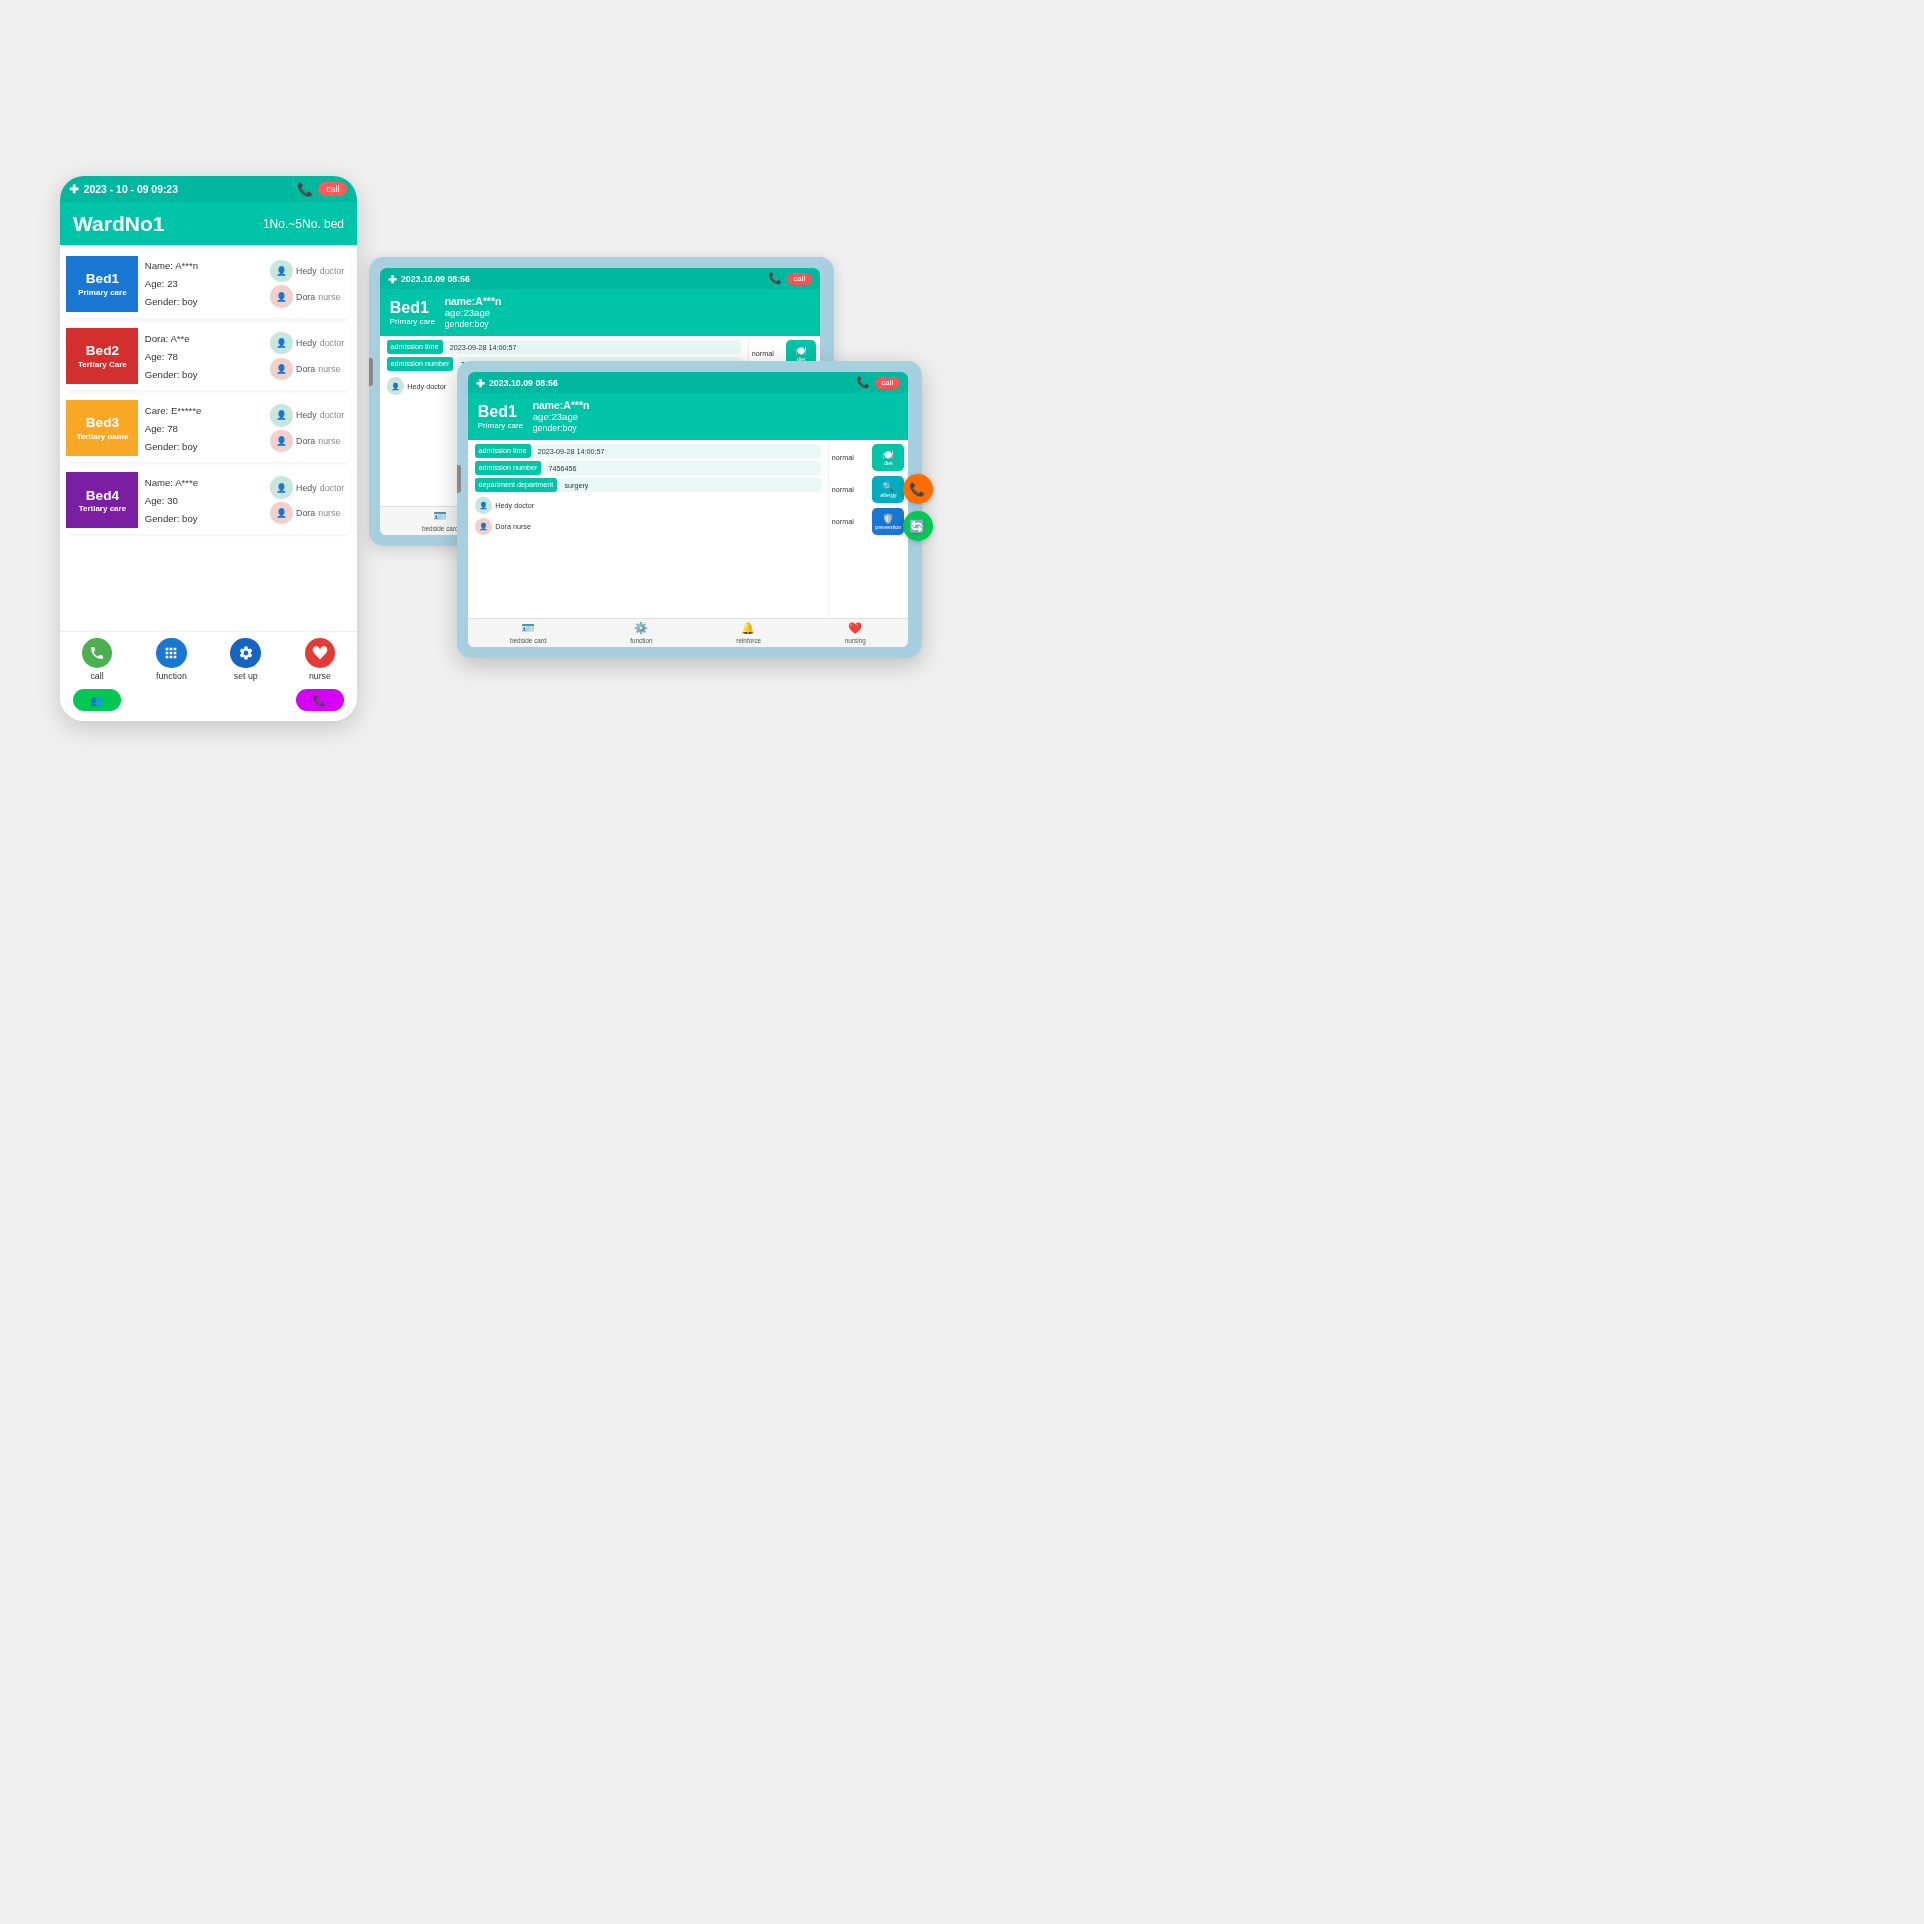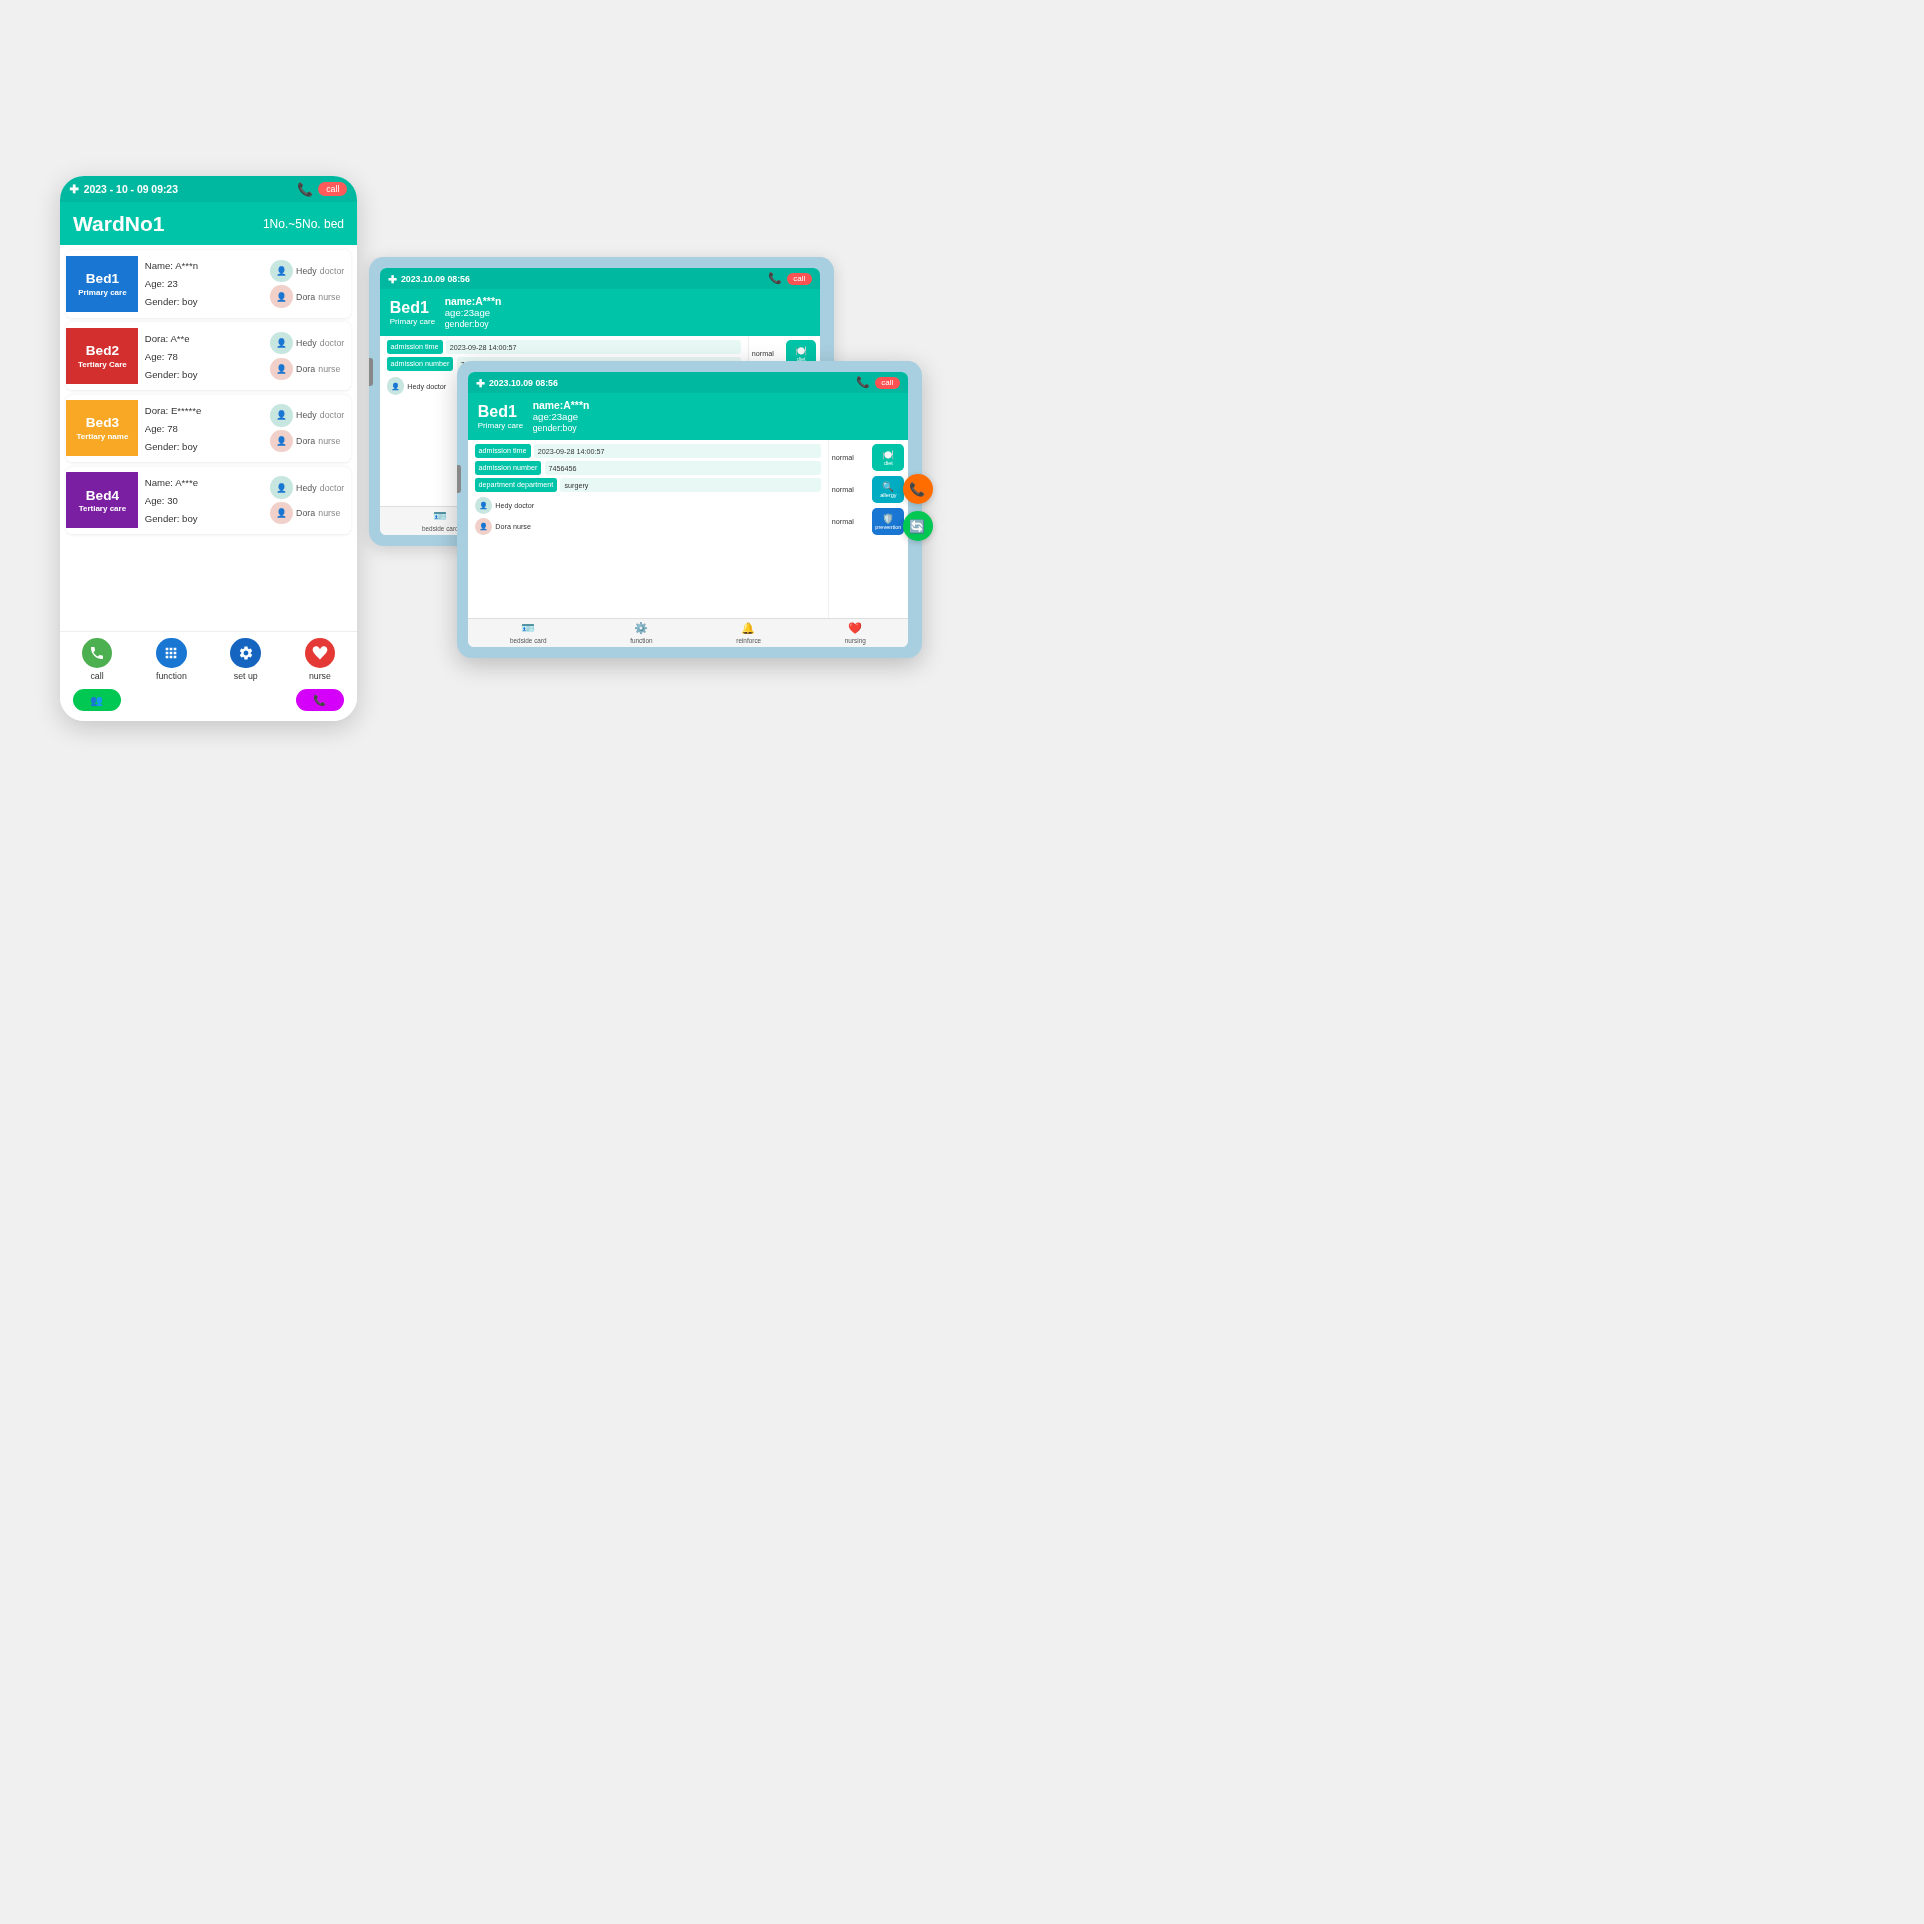--- a/index.html
+++ b/index.html
@@ -286,21 +286,21 @@
         </div>
       </div>
     </div>
 
     <div class="bed-row">
       <div class="bed-label" style="background:#f9a825;">
         <span class="bed-num">Bed3</span>
         <span class="bed-care">Tertiary name</span>
       </div>
       <div class="bed-info">
-        <div>Dora: E*****e</div>
+        <div>Care: E*****e</div>
         <div>Age: 78</div>
         <div>Gender: boy</div>
       </div>
       <div class="bed-staff">
         <div class="staff-row">
           <div class="avatar-circle doctor-av">👤</div>
           <span>Hedy</span>
           <span style="color:#888;">doctor</span>
         </div>
         <div class="staff-row">

